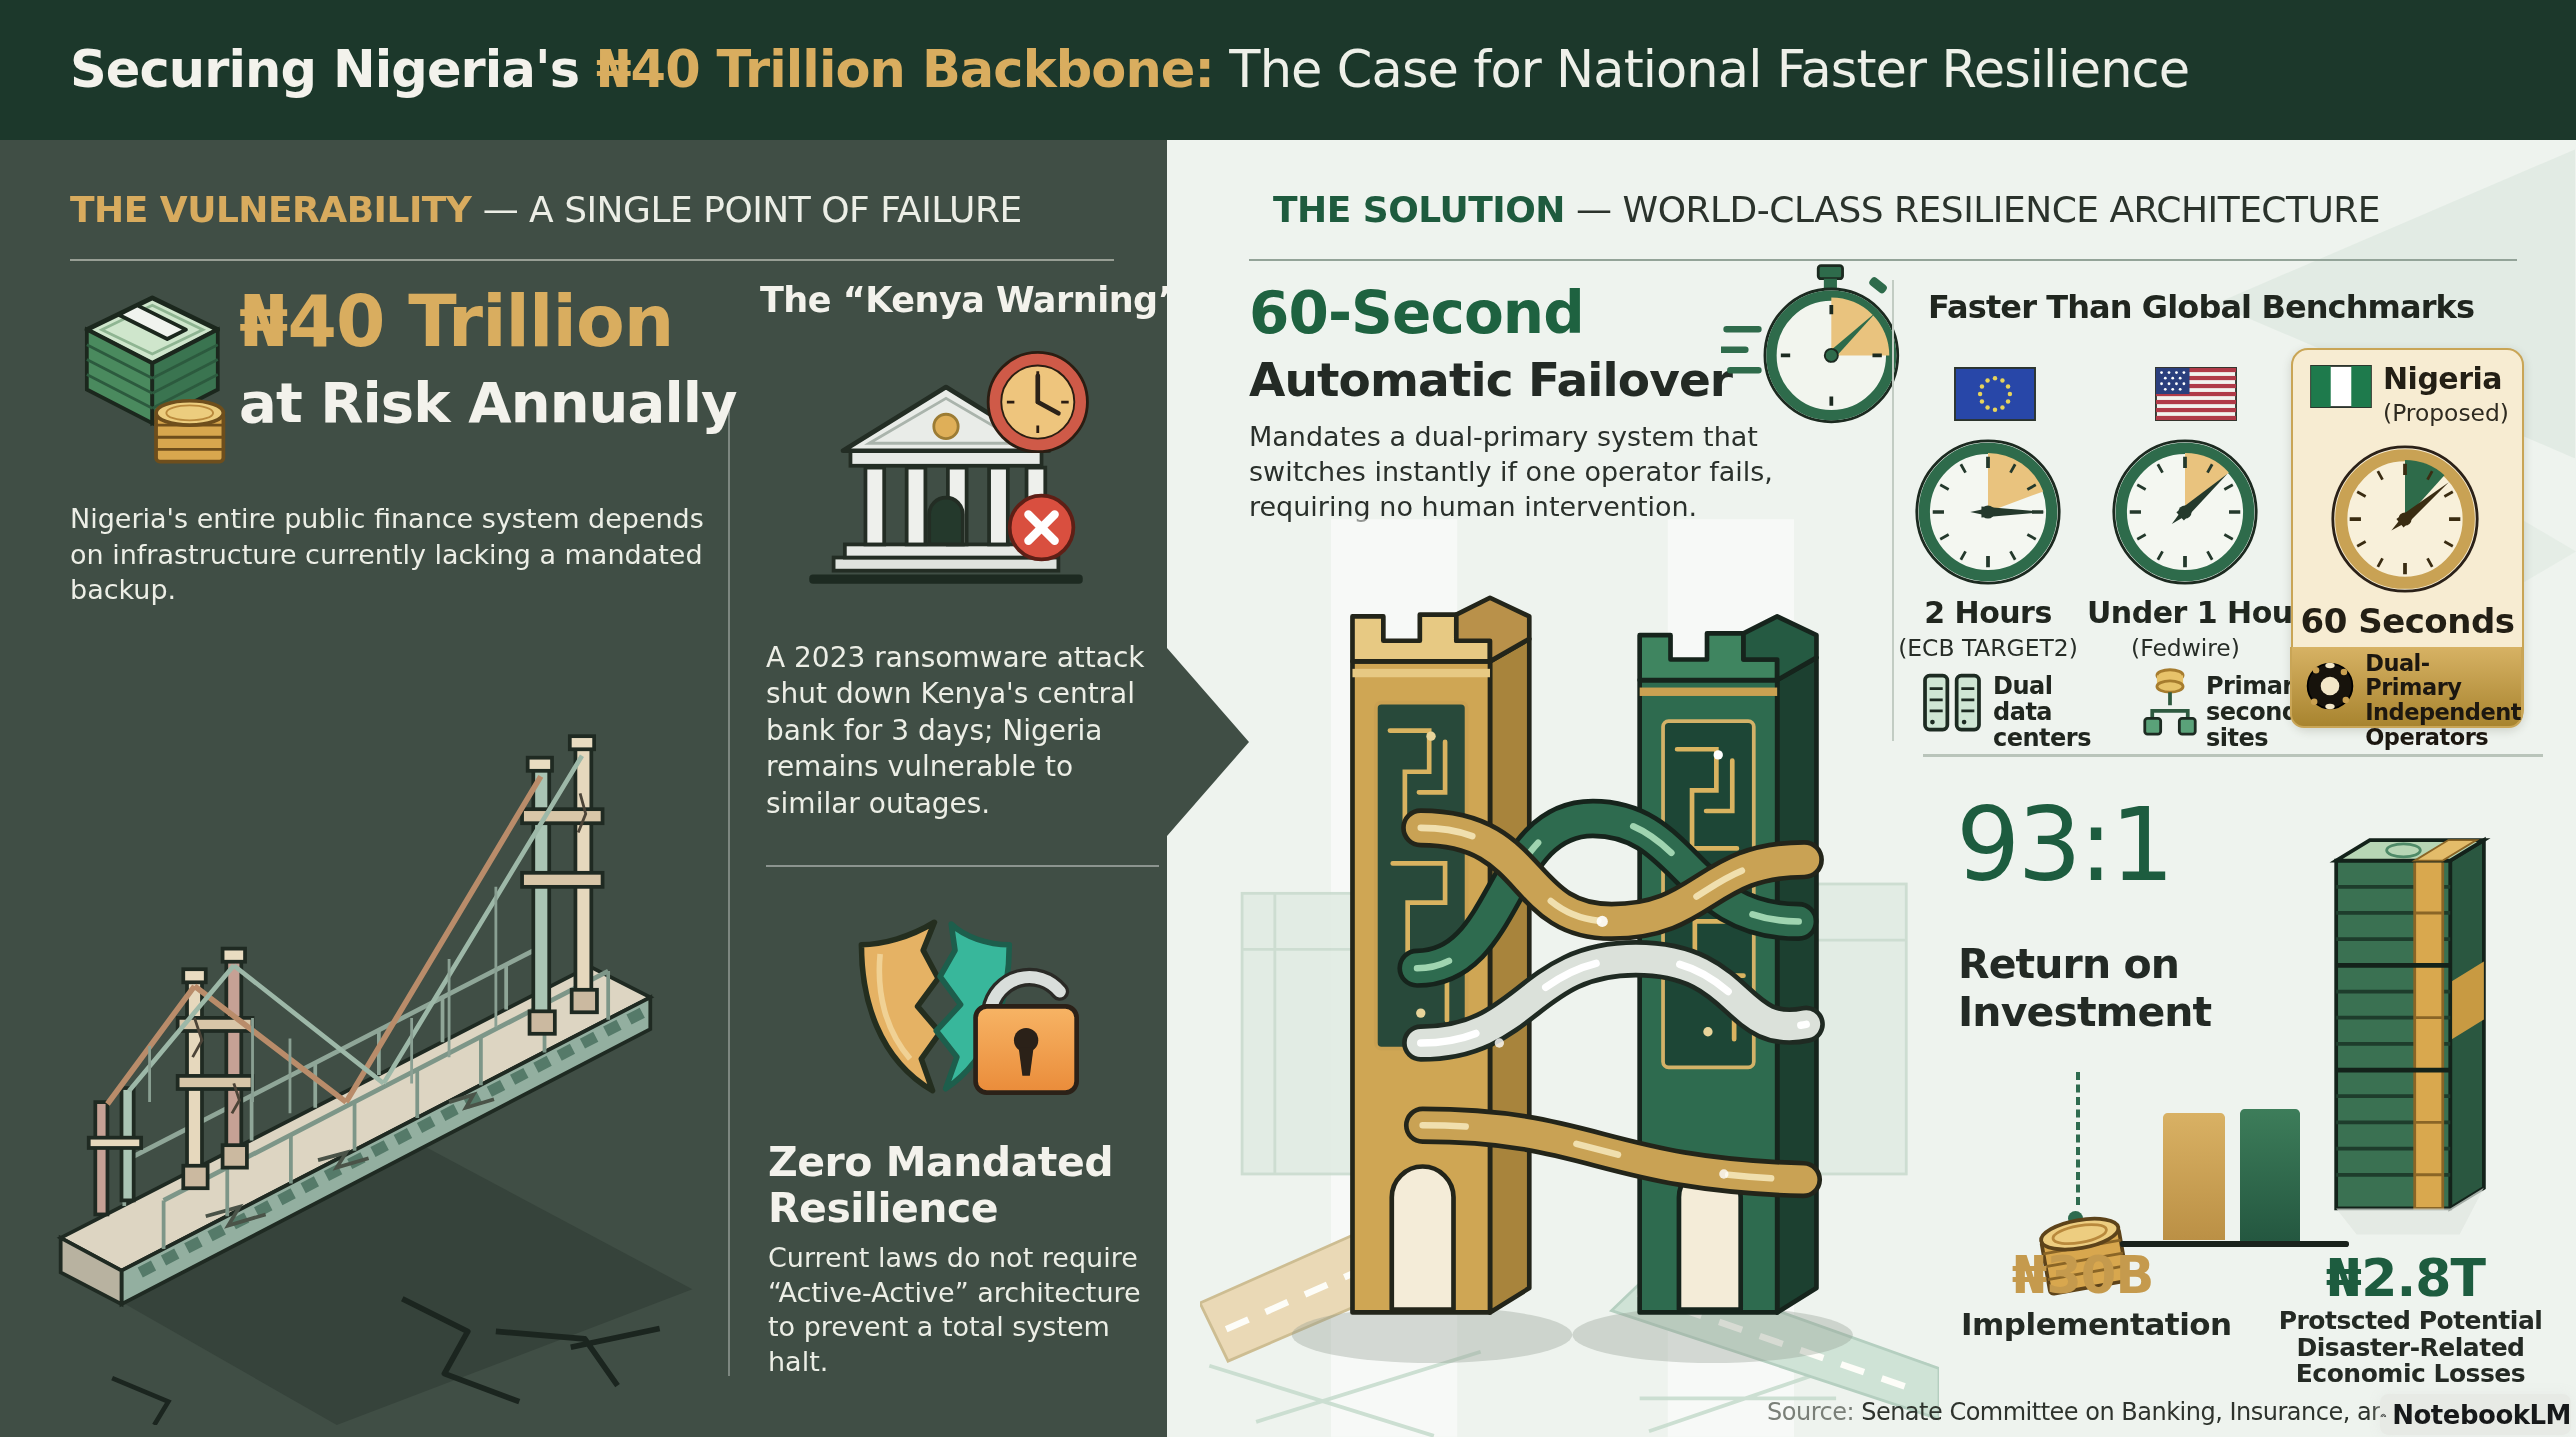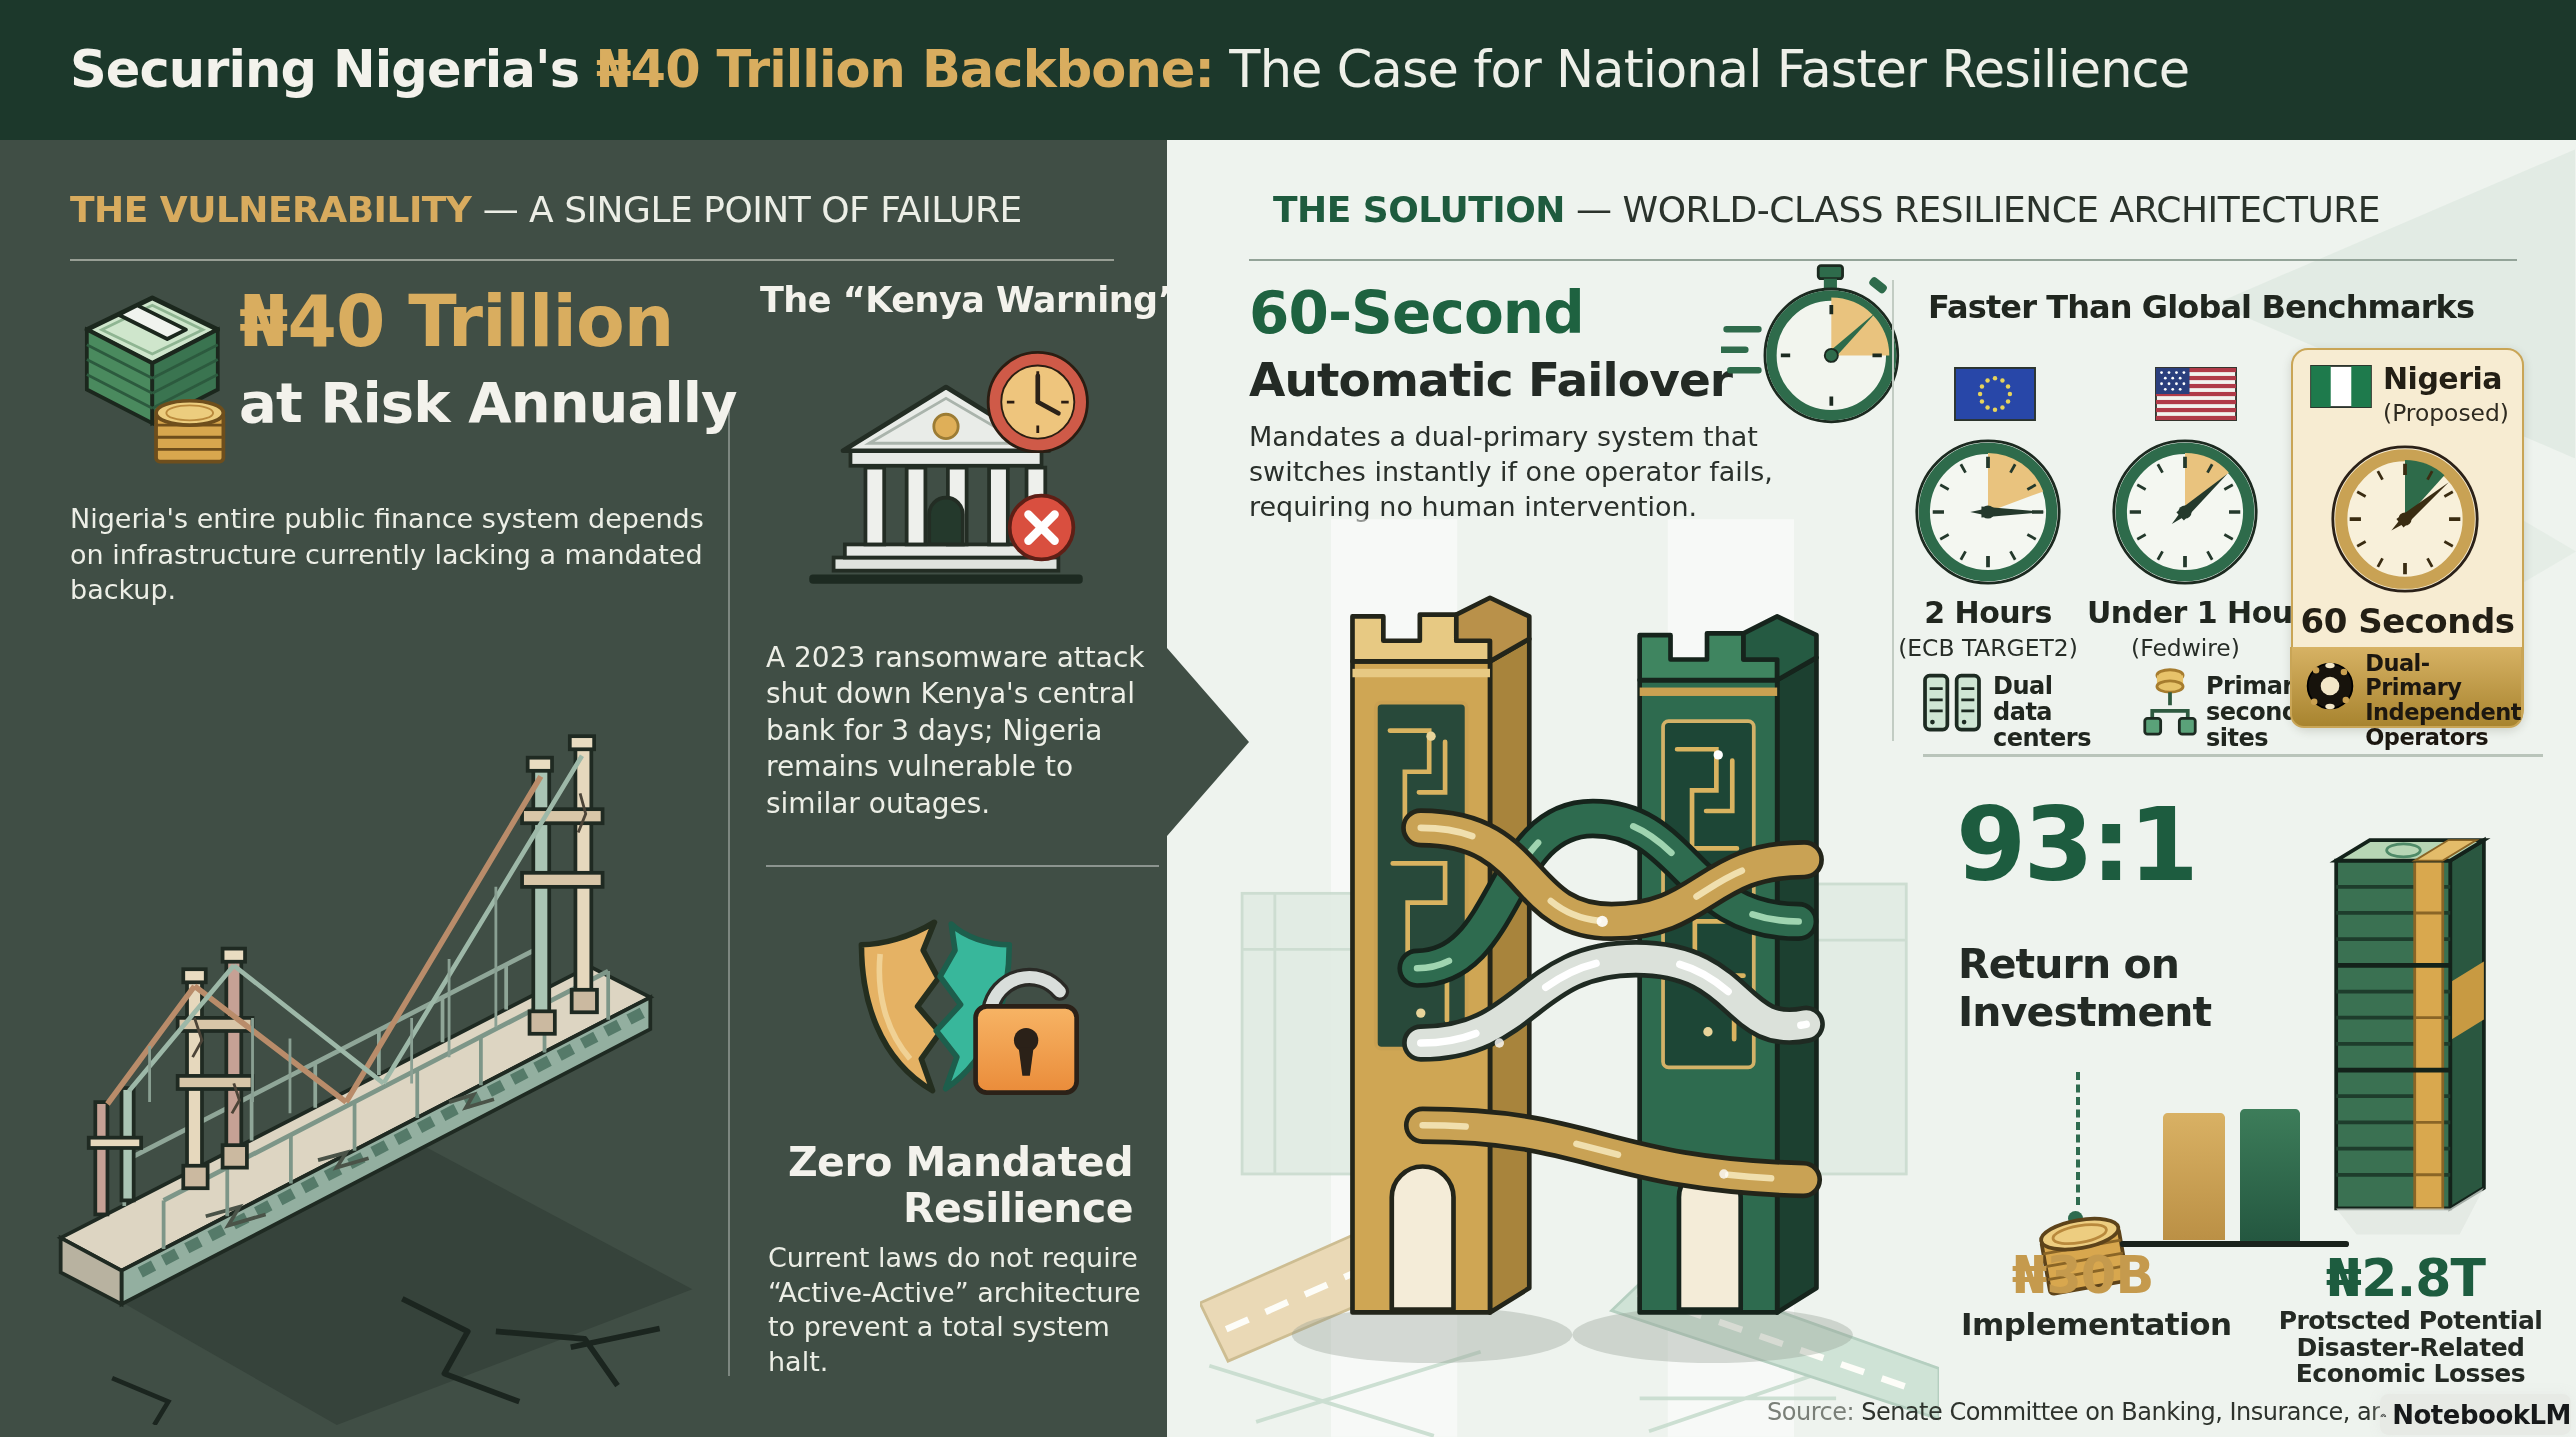--- a/index.html
+++ b/index.html
@@ -26,21 +26,21 @@
   .stat-label{left:239px;top:230px;font-size:56px;font-weight:bold;color:#f3f2ec;letter-spacing:-0.9px;white-space:nowrap;}
   .stat-desc{left:70px;top:361px;width:637px;font-size:27px;line-height:1.32;color:#eceee6;}
   .bridge{left:9.4px;top:438px;width:707px;height:847px;}
   .vdiv-left{left:728px;top:255px;width:1.9px;height:981px;background:rgba(255,255,255,.32);}
   .kenya-title{left:760px;top:140px;width:406px;text-align:center;font-size:35px;font-weight:bold;
                color:#f3f2ec;letter-spacing:-0.5px;white-space:nowrap;}
   .bank-icon{left:796px;top:204px;width:300px;height:251px;}
   .kenya-desc{left:766px;top:500px;width:406px;font-size:28px;line-height:1.3;color:#eceee6;}
   .hdiv-left{left:766px;top:725px;width:393px;height:1.9px;background:rgba(255,255,255,.4);}
   .shield-icon{left:824px;top:769px;width:262px;height:208px;}
-  .zero-title{left:768px;top:1000px;width:365px;font-size:41px;font-weight:bold;color:#f3f2ec;line-height:1.12;letter-spacing:-0.5px;text-align:right;}
+  .zero-title{left:768px;top:1000px;width:365px;font-size:41px;font-weight:bold;color:#f3f2ec;line-height:1.12;letter-spacing:-0.5px;}
   .zero-desc{left:768px;top:1101px;width:406px;font-size:27px;line-height:1.28;color:#eceee6;}
 
   
   .panel-right{left:1167px;top:140px;width:1409px;height:1297px;background:#eef3ee;overflow:hidden;}
   .deco-tri1{left:1048px;top:9.4px;width:360px;height:309px;background:#dde8e0;opacity:.75;
              clip-path:polygon(100% 0,100% 100%,0 50%);}
   .deco-tri2{left:1170px;top:271px;width:239px;height:281px;background:#e2ebe4;opacity:.8;
              clip-path:polygon(0 0,100% 50%,0 100%);}
   .notch{left:0;top:508px;width:0;height:0;border-top:94px solid transparent;
          border-bottom:94px solid transparent;border-left:82px solid #404e45;}
@@ -79,21 +79,21 @@
   .ng-status{left:90px;top:49px;font-size:23.4px;color:#2e2a20;}
   .clock-ng{left:37px;top:94px;width:150px;height:150px;}
   .ng-time{left:0;top:251px;width:100%;text-align:center;font-size:34px;font-weight:bold;color:#231f15;letter-spacing:-0.5px;}
   .ng-footer{left:-2.8px;top:297px;width:229px;height:79px;border:2.8px solid #c9a556;border-top:none;
              border-radius:0 0 14px 14px;background:linear-gradient(180deg,#d7b264,#a8842f);}
   .lifebuoy-icon{left:11.2px;top:12px;width:54px;height:54px;}
   .ng-note{left:73px;top:3.7px;width:152px;font-size:22.5px;font-weight:bold;line-height:1.1;
            letter-spacing:-0.5px;color:#1c1710;}
   .hdiv-right{left:756px;top:614px;width:620px;height:2.8px;background:#b9c4ba;}
 
-  .roi-ratio{left:789px;top:646px;font-size:101px;font-weight:bold;color:#1d5c3f;letter-spacing:-2.8px;}
+  .roi-ratio{left:789px;top:646px;font-size:101px;font-weight:normal;color:#1d5c3f;letter-spacing:-2.8px;}
   .roi-label{left:791px;top:801px;width:267px;font-size:41px;font-weight:bold;line-height:1.16;color:#232a25;letter-spacing:-0.9px;}
   .roi-dash{left:909px;top:932px;height:133px;width:0;border-left:4.7px dashed #2e6b4f;}
   .roi-dot{left:901px;top:1071px;width:15px;height:15px;border-radius:50%;background:#2e6b4f;}
   .coins-icon{left:831px;top:1045px;width:168px;height:124px;}
   .cost-value{left:817px;top:1106px;width:197px;text-align:center;font-size:51px;font-weight:bold;color:#c59a4d;letter-spacing:-0.9px;}
   .cost-label{left:794px;top:1166px;width:243px;text-align:center;font-size:31px;font-weight:bold;color:#242a24;letter-spacing:-0.5px;}
   .bar-gold{left:996px;top:973px;width:62px;height:127px;border-radius:4.7px 4.7px 0 0;
             background:linear-gradient(180deg,#d9b164,#bb9045);}
   .bar-green{left:1073px;top:969px;width:60px;height:132px;border-radius:4.7px 4.7px 0 0;
              background:linear-gradient(180deg,#3d7d5a,#245740);}

